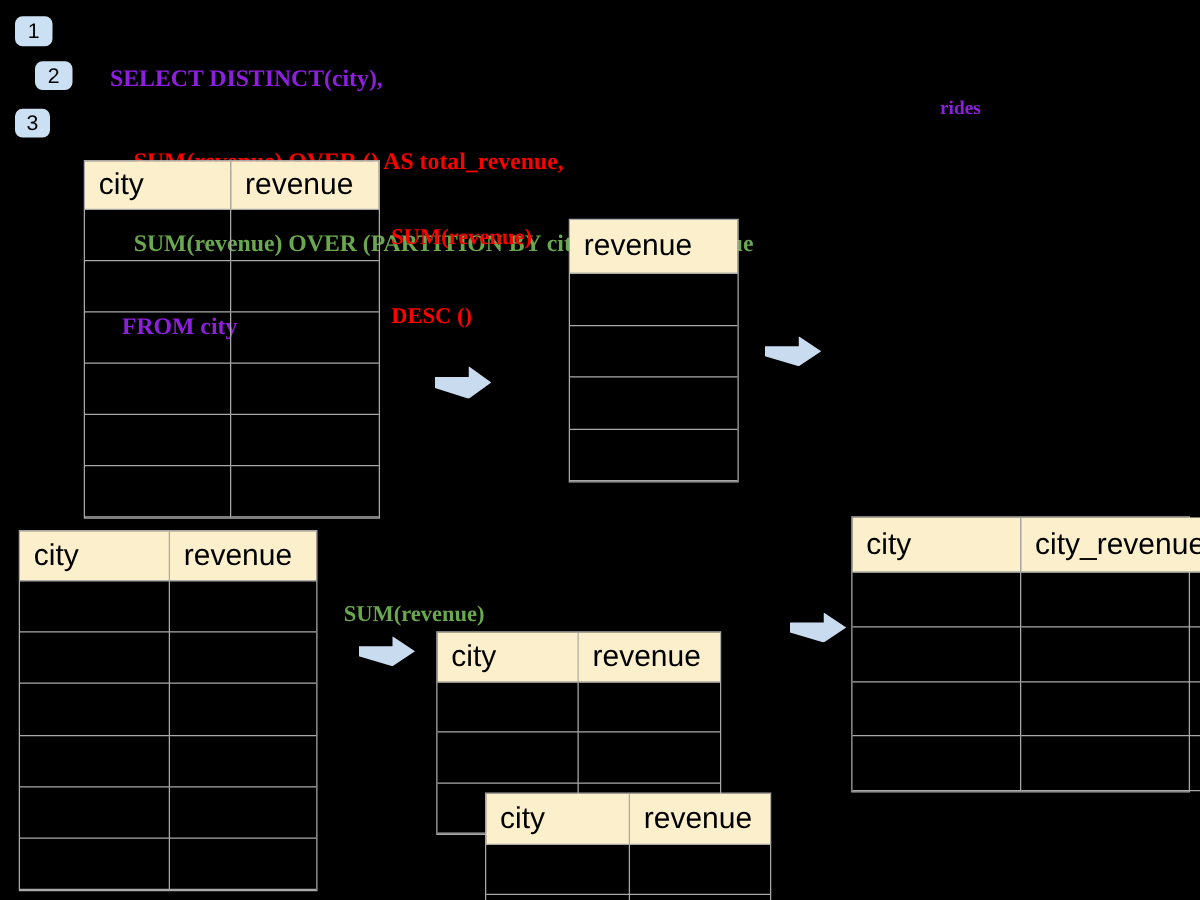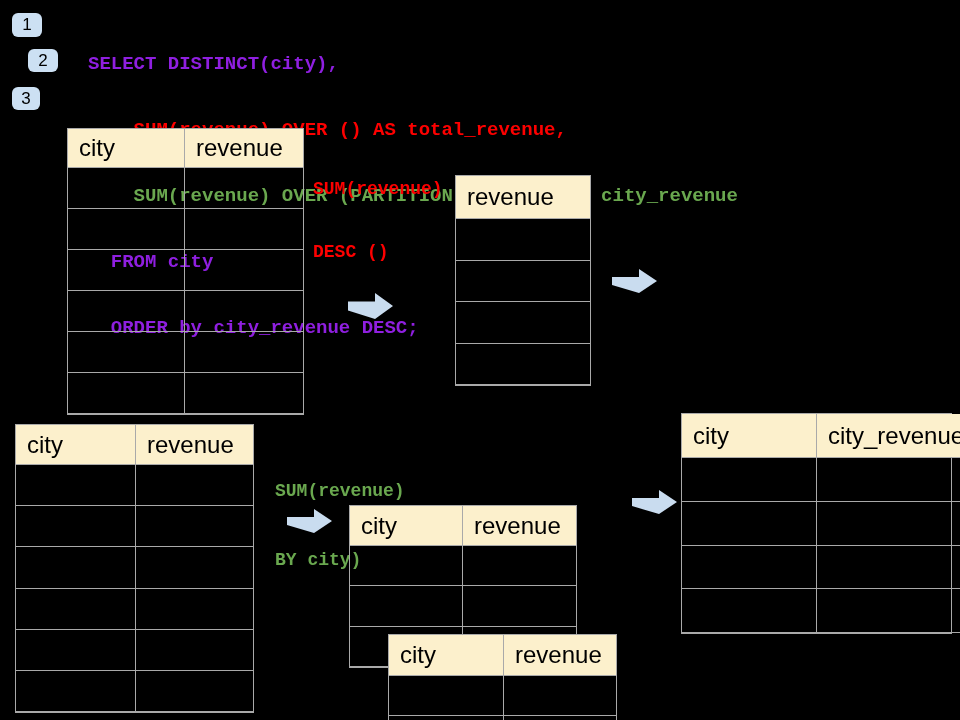--- a/index.html
+++ b/index.html
@@ -1,21 +1,21 @@
 <!DOCTYPE html>
 <html><head>
 <meta charset="utf-8">
 <style>
   html,body{margin:0;padding:0;background:#000;}
   #canvas{
     position:relative;width:960px;height:720px;background:#000000;
     overflow:hidden;font-family:"Liberation Sans",sans-serif;
   }
   
-  .mono{font-family:Liberation Mono, monospace;font-weight:bold;white-space:pre;}
+  .mono{font-family:Liberation Serif, serif;font-weight:bold;white-space:pre;}
   #code-block{position:absolute;left:88px;top:9px;font-size:19px;line-height:22px;}
   #side-note{position:absolute;left:752px;top:34px;font-size:15.5px;line-height:21px;}
   #total-label{position:absolute;left:313px;top:137px;font-size:18px;line-height:21px;}
   #partition-label{position:absolute;left:275px;top:434px;font-size:18px;line-height:23px;}
   .purple{color:#8F1FE0;}
   .red{color:#FD0000;}
   .green{color:#6AA84F;}
   
   .badge{
     position:absolute;background:#CCE0F3;border-radius:6px;color:#000;
@@ -59,34 +59,33 @@
 
   <div class="badge" id="badge-1">1</div>
   <div class="badge" id="badge-2">2</div>
   <div class="badge" id="badge-3">3</div>
 
   <div id="code-block" class="mono">
     <div class="purple">SELECT DISTINCT(city),</div>
     <div class="red">    SUM(revenue) OVER () AS total_revenue,</div>
     <div class="green">    SUM(revenue) OVER (PARTITION BY city) as city_revenue</div>
     <div class="purple">  FROM city</div>
-    <div class="purple">  ORDER by city_revenue DESC;</div>
   </div>
 
   <div id="side-note" class="mono purple">
+    <div>rides</div>
   </div>
 
   <div id="total-label" class="mono red">
     <div>SUM(revenue)</div>
     <div>DESC ()</div>
   </div>
 
   <div id="partition-label" class="mono green">
     <div>SUM(revenue)</div>
-    <div>BY city)</div>
   </div>
 
   <div class="dtable" id="table-source-top">
       <div class="th">city</div>
       <div class="th lastcol">revenue</div>
       <div class="td"></div>
       <div class="td lastcol"></div>
       <div class="td"></div>
       <div class="td lastcol"></div>
       <div class="td"></div>

